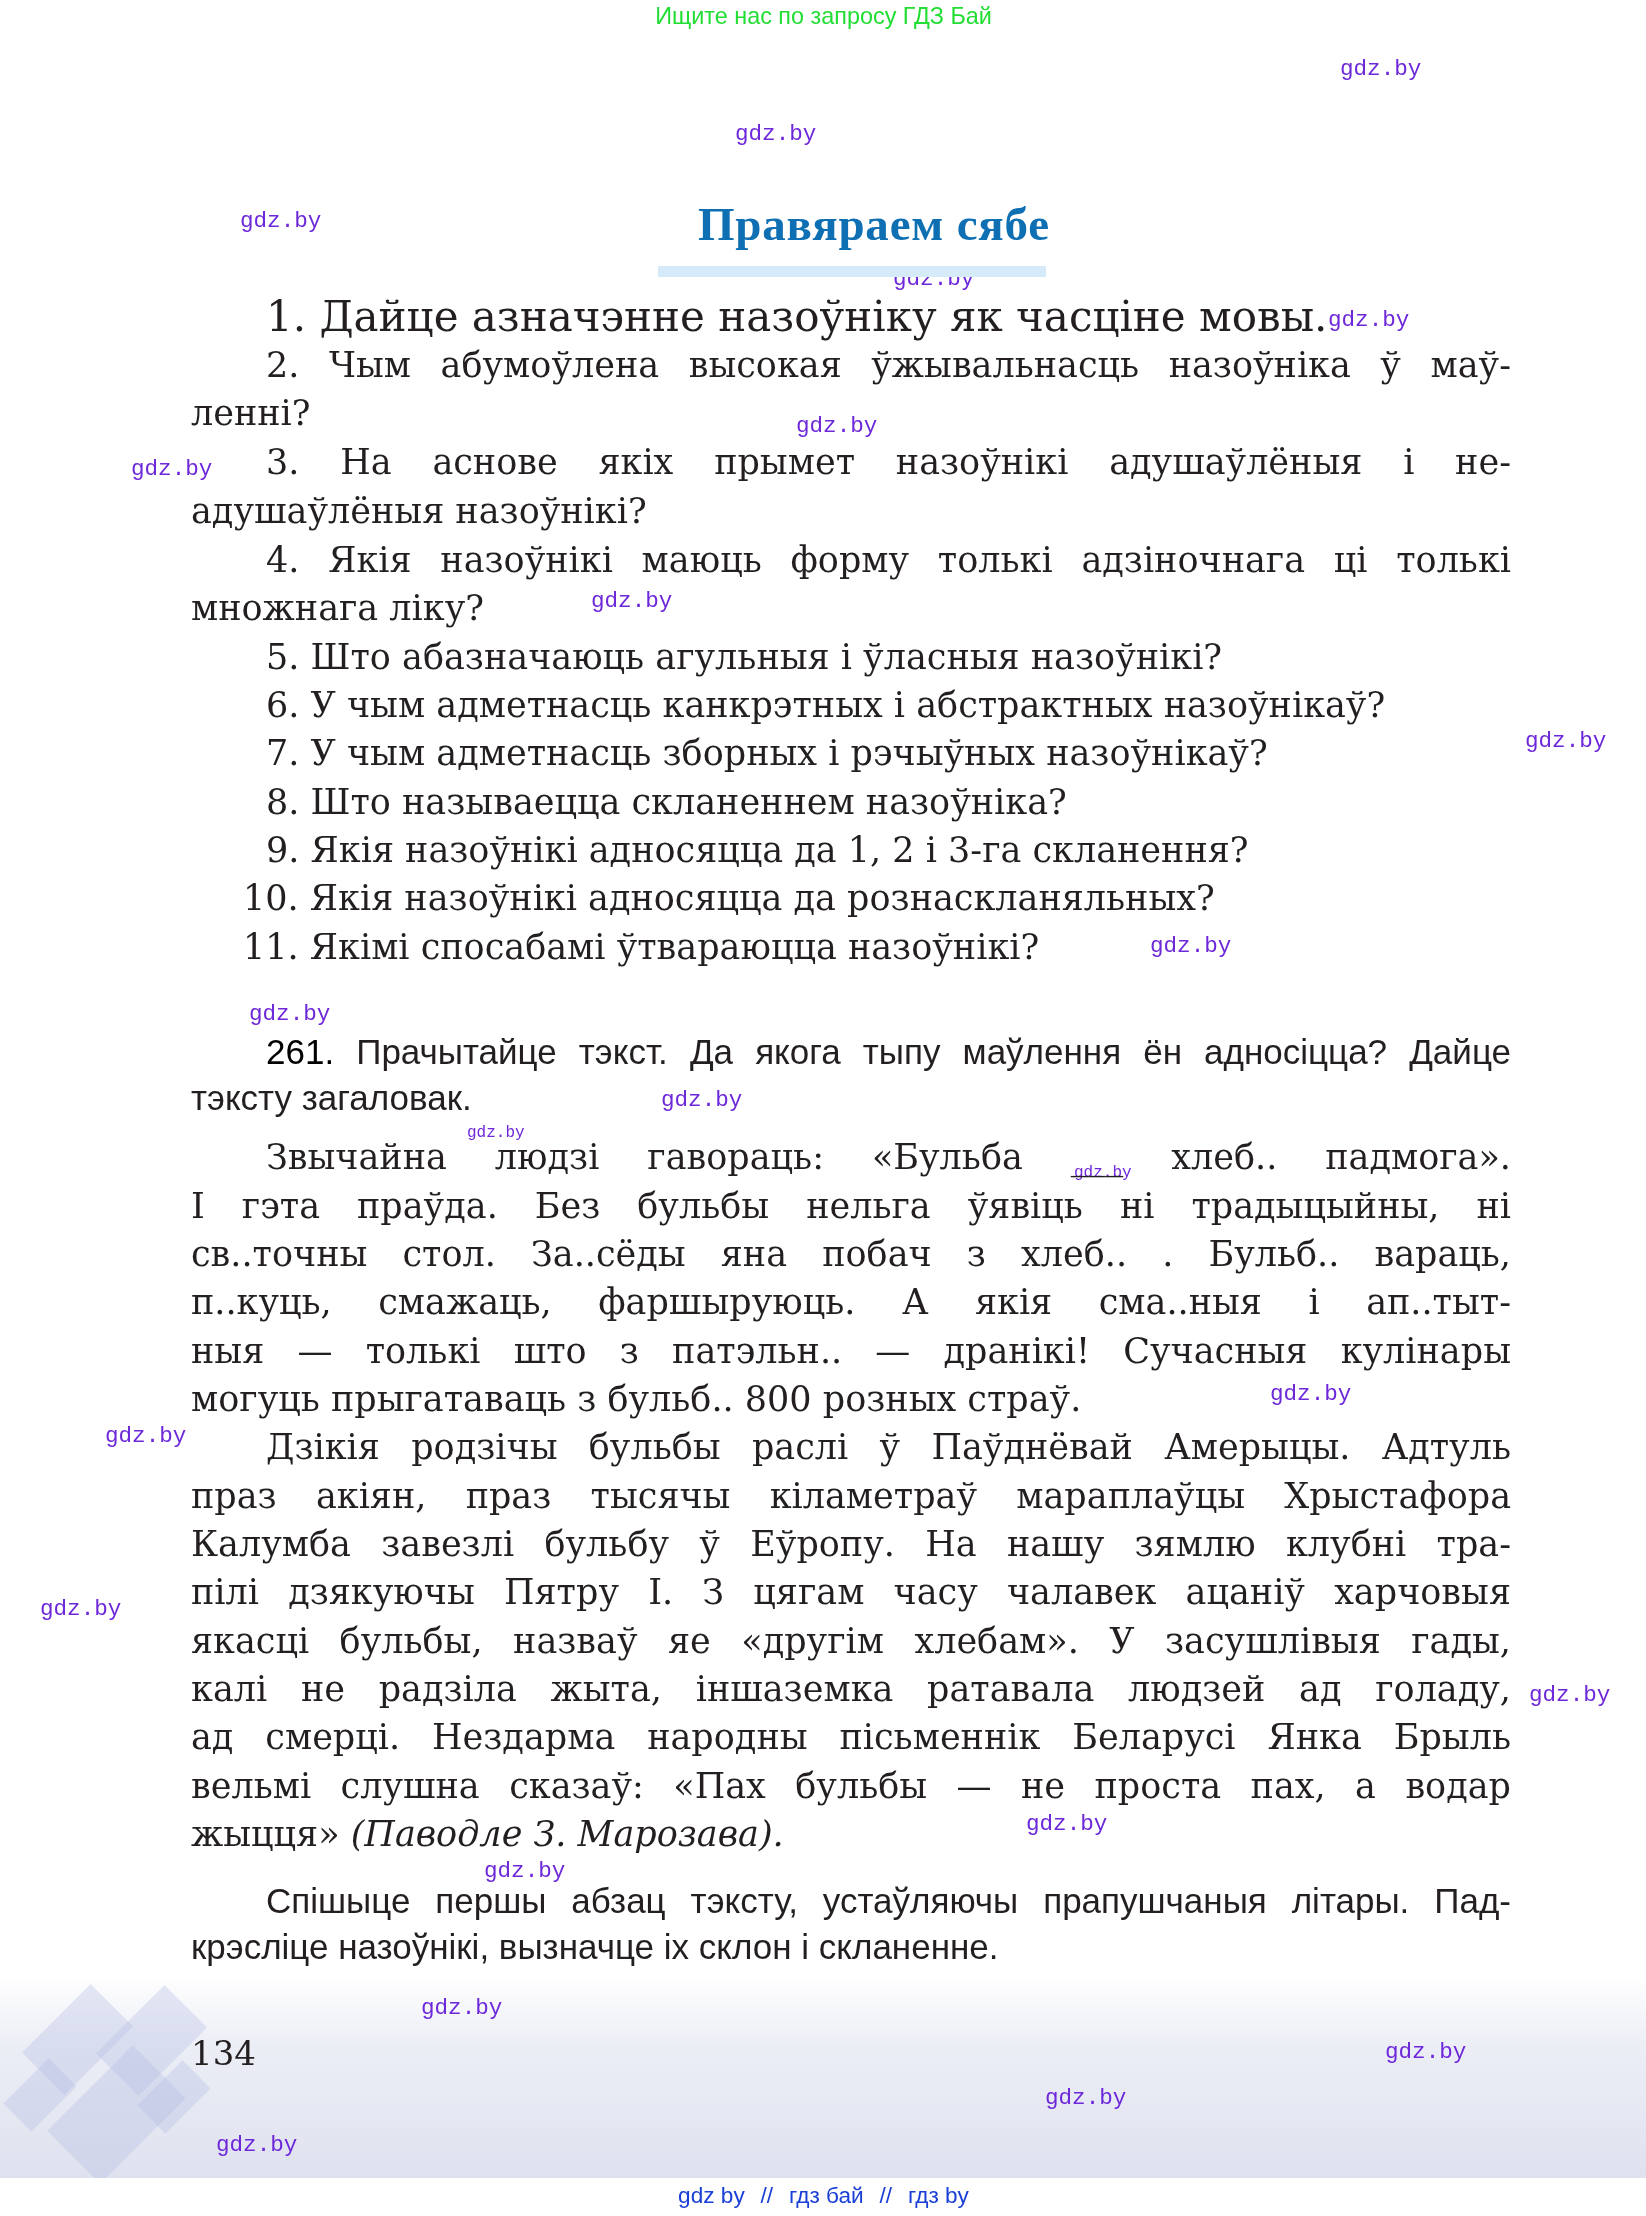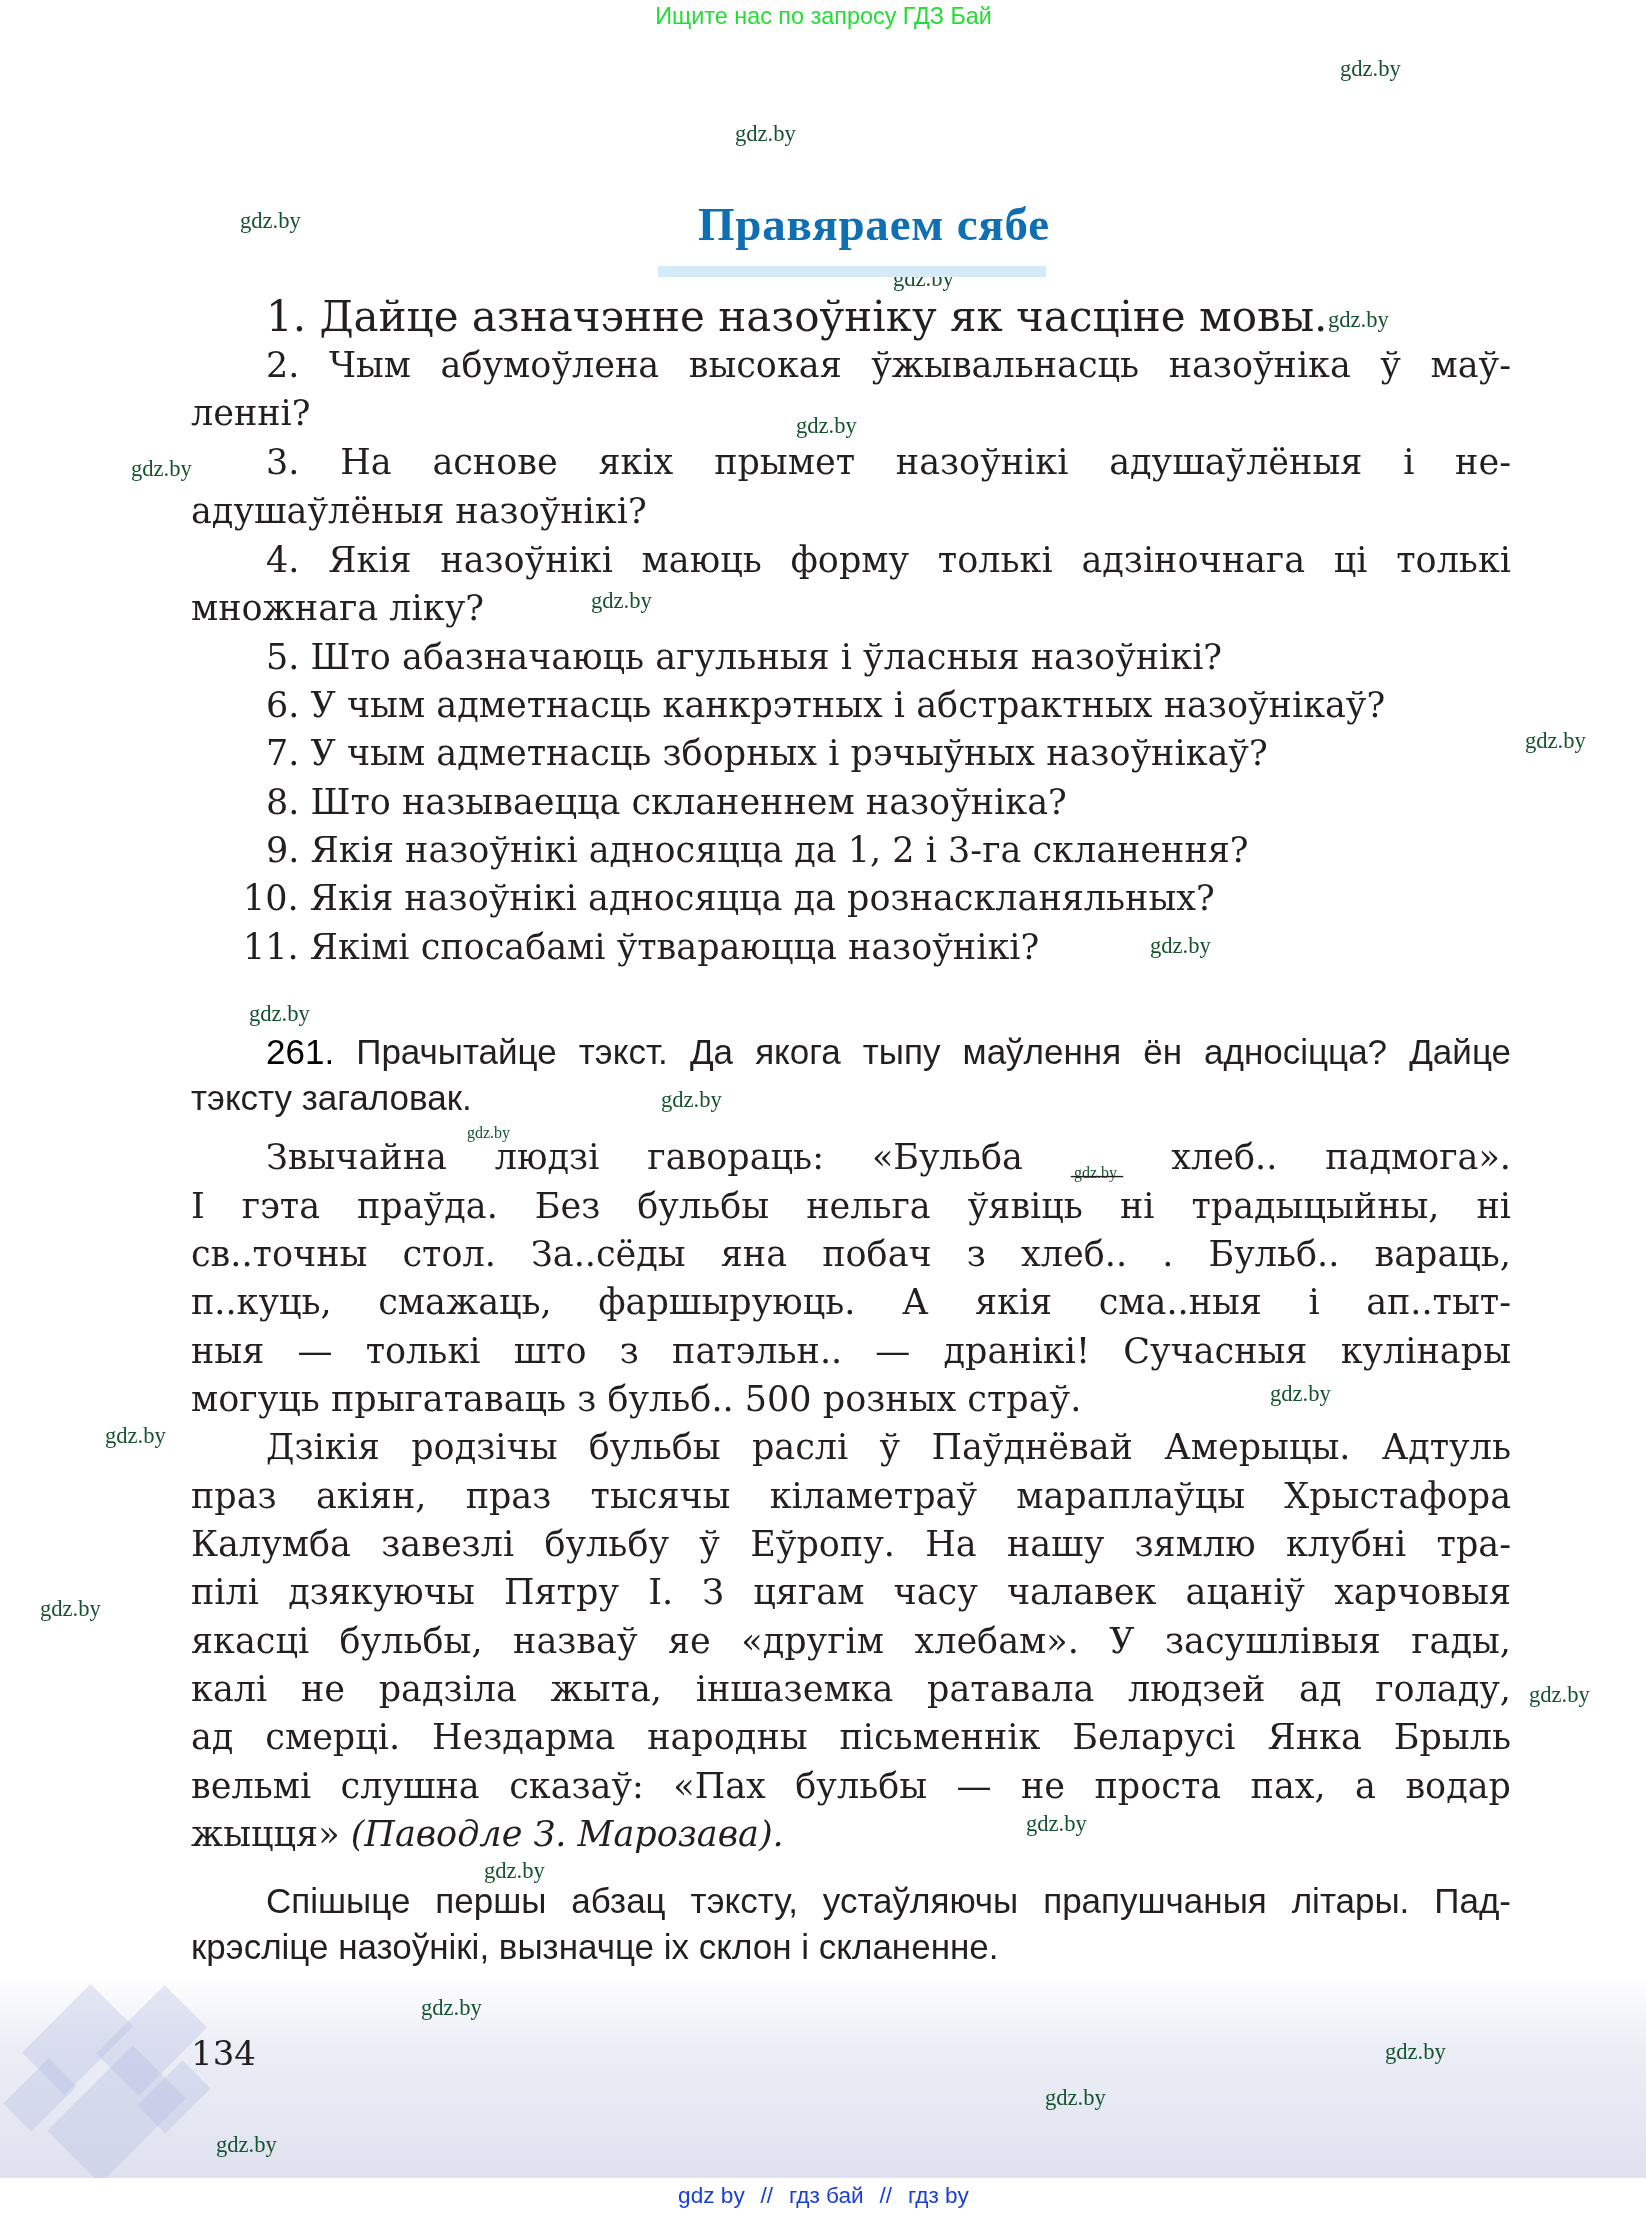--- a/index.html
+++ b/index.html
@@ -7,22 +7,22 @@
     width: 1647px; height: 2216px; position: relative; overflow: hidden;
     background: #ffffff;
     font-family: "DejaVu Serif", "Liberation Serif", serif;
     color: #231f20;
   }
   .top-banner {
     position: absolute; left: 0; top: 3.2px; width: 1647px; text-align: center;
     font-family: "Liberation Sans", sans-serif; font-size: 23.4px; color: #22dd33;
   }
   .wm {
-    position: absolute; font-family: Liberation Serif, serif;
-    font-size: 22.6px; color: #14532d; white-space: nowrap; line-height: 1;
+    position: absolute; font-family: Liberation Mono, monospace;
+    font-size: 22.6px; color: #6d28d9; white-space: nowrap; line-height: 1;
   }
   .wm.small { font-size: 16px; }
   .title {
     position: absolute; left: 658px; top: 197px;
     font-family: "Liberation Serif", "DejaVu Serif", serif; font-weight: bold;
     font-size: 47px; color: #0f6fb3; letter-spacing: 0.8px; white-space: nowrap; margin-left: 40px;
   }
   .title-bar {
     position: absolute; left: 658px; top: 266px; width: 388px; height: 10.5px;
     background: #d6ebf9;
@@ -117,21 +117,21 @@
 
 <div class="para-sans" style="top:1029px;left:266px;width:1245px;text-align:justify;text-align-last:justify;white-space:nowrap"><span class="task-num">261.</span> <span>Прачытайце тэкст. Да якога тыпу маўлення ён адносіцца? Дайце</span></div>
 <div class="para-sans" style="top:1075px">тэксту загаловак.</div>
 
 <div>
   <div class="line" style="top:1133px;left:266px;width:1245px">Звычайна людзі гавораць: «Бульба ___ хлеб.. падмога».</div>
   <div class="line" style="top:1182px">І гэта праўда. Без бульбы нельга ўявіць ні традыцыйны, ні</div>
   <div class="line" style="top:1230px">св..точны стол. За..сёды яна побач з хлеб.. . Бульб.. вараць,</div>
   <div class="line" style="top:1278px">п..куць, смажаць, фаршыруюць. А якія сма..ныя і ап..тыт-</div>
   <div class="line" style="top:1327px">ныя — толькі што з патэльн.. — дранікі! Сучасныя кулінары</div>
-  <div class="line last" style="top:1375px">могуць прыгатаваць з бульб.. 500 розных страў.</div>
+  <div class="line last" style="top:1375px">могуць прыгатаваць з бульб.. 800 розных страў.</div>
   <div class="line" style="top:1423px;left:266px;width:1245px">Дзікія родзічы бульбы раслі ў Паўднёвай Амерыцы. Адтуль</div>
   <div class="line" style="top:1472px">праз акіян, праз тысячы кіламетраў мараплаўцы Хрыстафора</div>
   <div class="line" style="top:1520px">Калумба завезлі бульбу ў Еўропу. На нашу зямлю клубні тра-</div>
   <div class="line" style="top:1568px">пілі дзякуючы Пятру І. З цягам часу чалавек ацаніў харчовыя</div>
   <div class="line" style="top:1617px">якасці бульбы, назваў яе «другім хлебам». У засушлівыя гады,</div>
   <div class="line" style="top:1665px">калі не радзіла жыта, іншаземка ратавала людзей ад голаду,</div>
   <div class="line" style="top:1713px">ад смерці. Нездарма народны пісьменнік Беларусі Янка Брыль</div>
   <div class="line" style="top:1762px">вельмі слушна сказаў: «Пах бульбы — не проста пах, а водар</div>
   <div class="line last" style="top:1810px"><span>жыцця»</span> <span class="ital">(Паводле З. Марозава).</span></div>
 </div>

